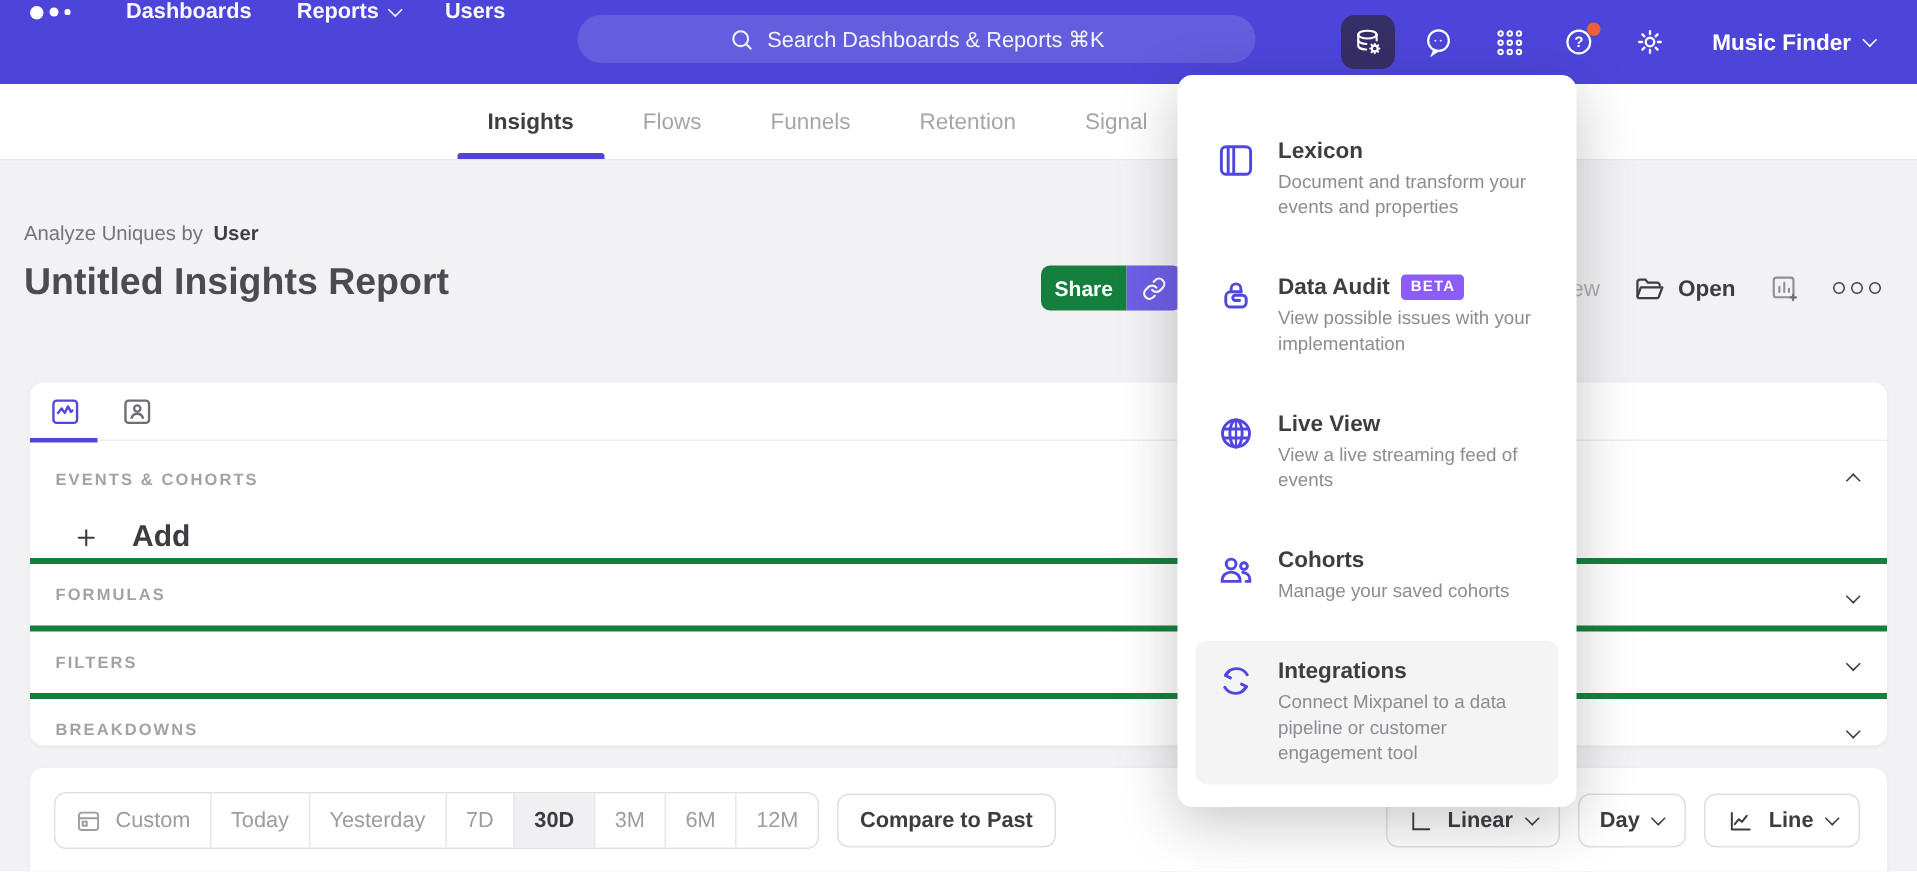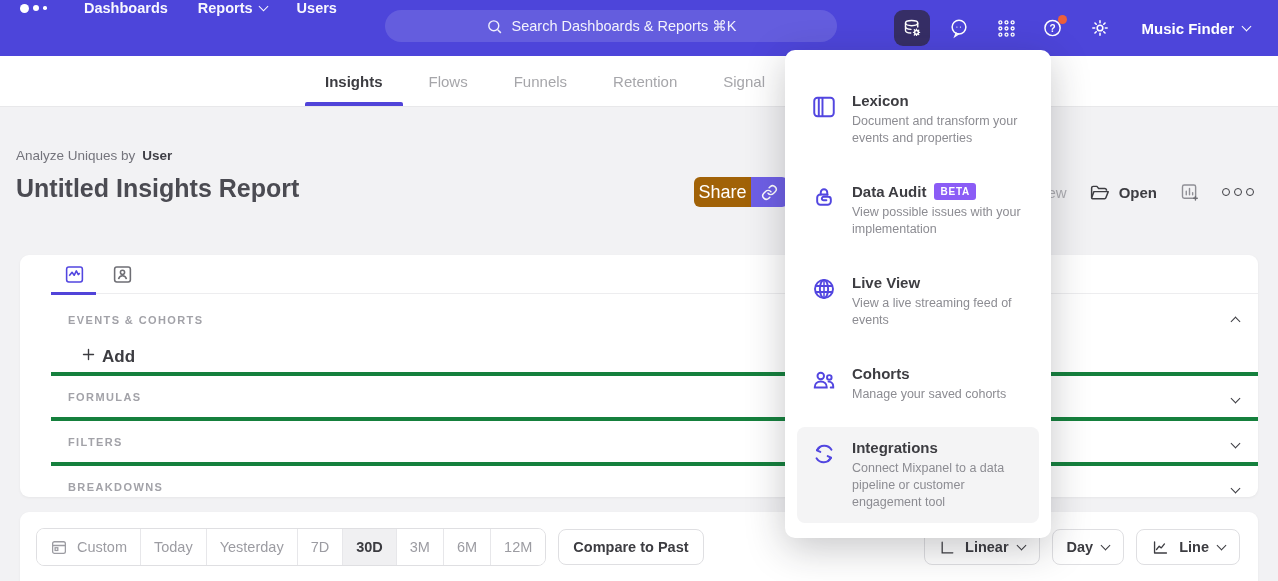--- a/index.html
+++ b/index.html
@@ -39,45 +39,45 @@
   .tab{position:relative;display:flex;align-items:center;font-size:15px;color:#a6a6aa;cursor:pointer;}
   .tab.active{color:#3d3d42;font-weight:600;}
   .tab.active::after{content:"";position:absolute;left:-20px;right:-20px;bottom:0;height:4px;
     background:#5144d9;border-radius:2px 2px 0 0;}
   
   .breadcrumb{position:absolute;left:16px;top:148px;font-size:13.5px;color:#74747c;
     display:flex;gap:7px;}
   .breadcrumb b{color:#3f3f46;font-weight:700;}
   .page-title{position:absolute;left:16px;top:174px;font-size:25px;font-weight:700;color:#4b4b52;}
   .share-group{position:absolute;left:694px;top:177px;height:30px;display:flex;z-index:3;}
-  .share-btn{width:57px;background:#a16207;color:#fff;font-size:18px;font-weight:400;
+  .share-btn{width:57px;background:#15803d;color:#fff;font-size:14px;font-weight:700;
     border:none;border-radius:6px 0 0 6px;display:flex;align-items:center;justify-content:center;cursor:pointer;}
   .link-btn{width:37px;background:#6e5fe6;border:none;border-radius:0 6px 6px 0;
     display:flex;align-items:center;justify-content:center;cursor:pointer;}
   .report-actions{position:absolute;top:177px;height:30px;right:24px;display:flex;
     align-items:center;gap:22px;z-index:2;}
   .new-label{font-size:15px;font-weight:500;color:#adadb2;cursor:pointer;}
   .open-btn{display:flex;align-items:center;gap:9px;font-size:15px;font-weight:600;
     color:#3d3d42;cursor:pointer;}
   .icon-btn{display:flex;align-items:center;cursor:pointer;}
   .more-dots{display:flex;gap:4px;cursor:pointer;}
   .more-dots i{width:6px;height:6px;border-radius:50%;border:1.8px solid #3f3f44;display:block;}
   
   .card{position:absolute;left:20px;right:20px;background:#fff;border-radius:9px;
     box-shadow:0 1px 3px rgba(0,0,0,.05);}
-  .query-card{top:255px;height:242px;padding-left:31px;}
+  .query-card{top:255px;height:242px;}
   .icon-tabs{height:38px;display:flex;align-items:center;gap:26px;padding-left:12px;
     border-bottom:1px solid #ededef;position:relative;}
   .icon-tab{width:22px;height:22px;display:flex;align-items:center;justify-content:center;cursor:pointer;}
   .icon-tab-underline{position:absolute;left:0;bottom:-2px;width:45px;height:3px;background:#5144d9;}
   .section-head{display:flex;align-items:center;justify-content:space-between;
     padding:15px 17px 0 17px;}
   .section-label{font-size:11px;font-weight:700;letter-spacing:1.4px;color:#a2a2a8;}
   .sec-chev{color:#3b3b40;cursor:pointer;padding:2px;}
-  .add-btn{display:flex;gap:6px;margin:16px 0 0 30px;font-size:17px;
+  .add-btn{display:flex;align-items:center;gap:23px;margin:16px 0 0 30px;font-size:20px;
     font-weight:600;color:#3c3c41;cursor:pointer;}
   .collapsed-row{height:41px;display:flex;align-items:center;justify-content:space-between;
     padding:0 17px;border-top:4px solid #15803d;cursor:pointer;}
   .events-body{height:78px;box-sizing:border-box;}
   
   .toolbar-card{top:512px;height:80px;border-radius:9px 9px 0 0;}
   .toolbar-row{position:absolute;top:16px;left:16px;right:18px;display:flex;align-items:center;}
   .segmented{display:flex;align-items:stretch;height:36px;border:1px solid #dfdfe2;
     border-radius:8px;overflow:hidden;background:#fff;}
   .seg{display:flex;align-items:center;gap:9px;padding:0 13px;font-size:14.5px;color:#9c9ca2;

